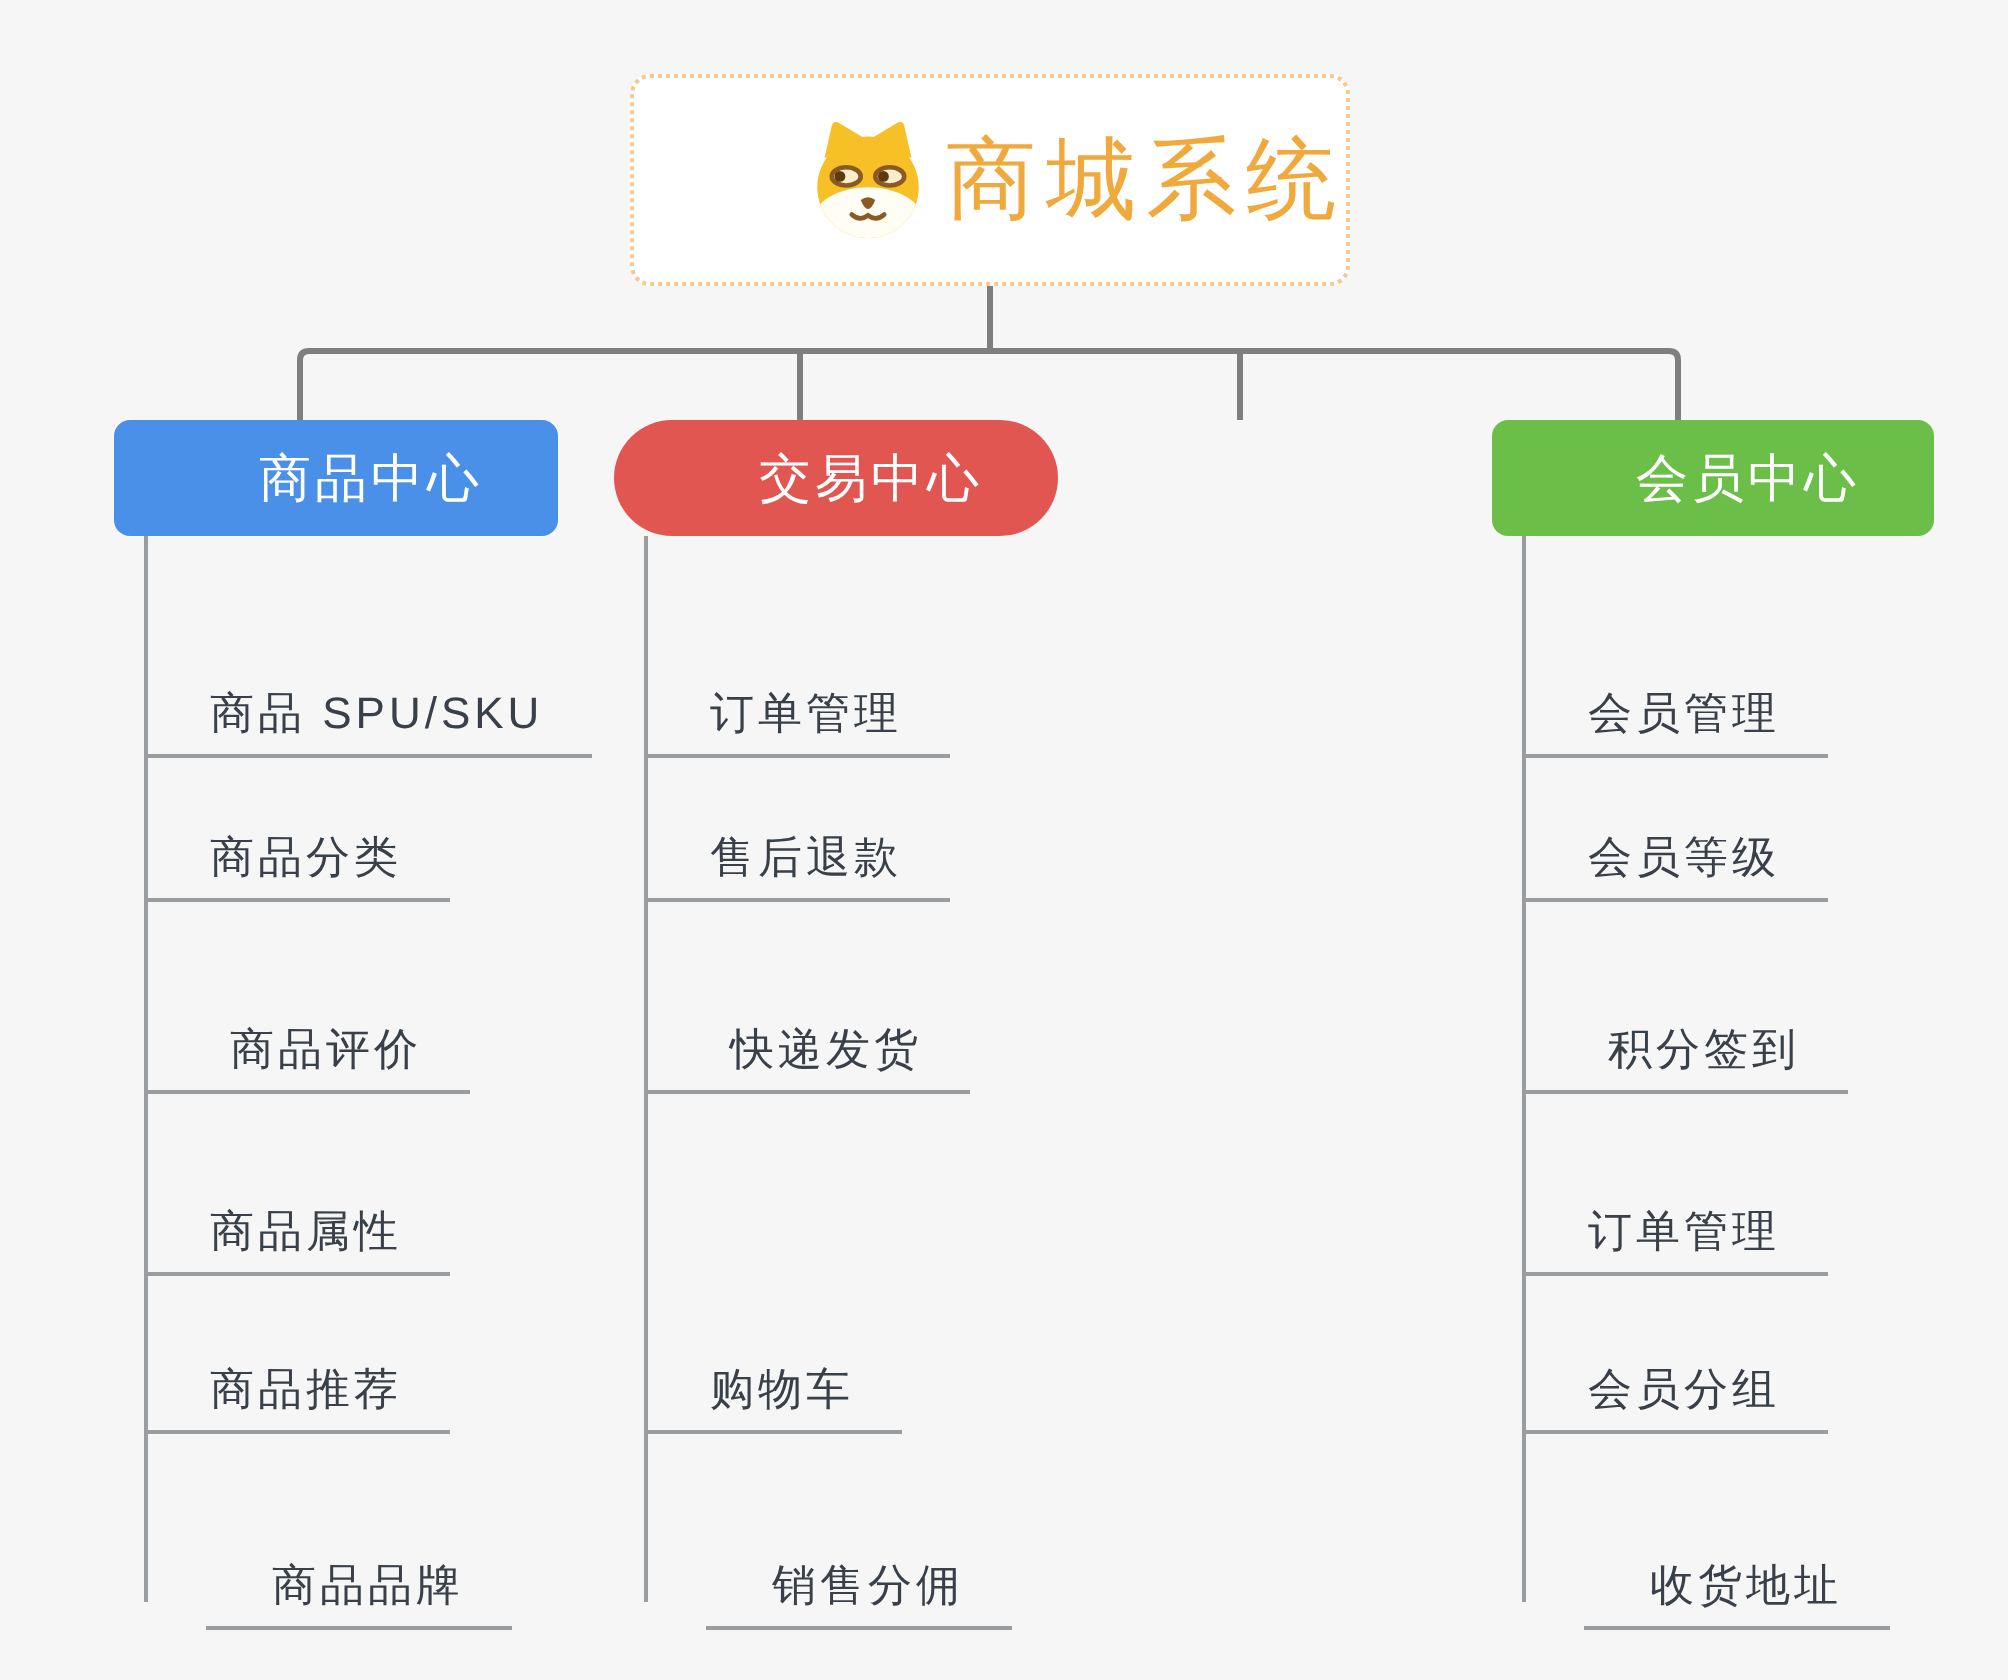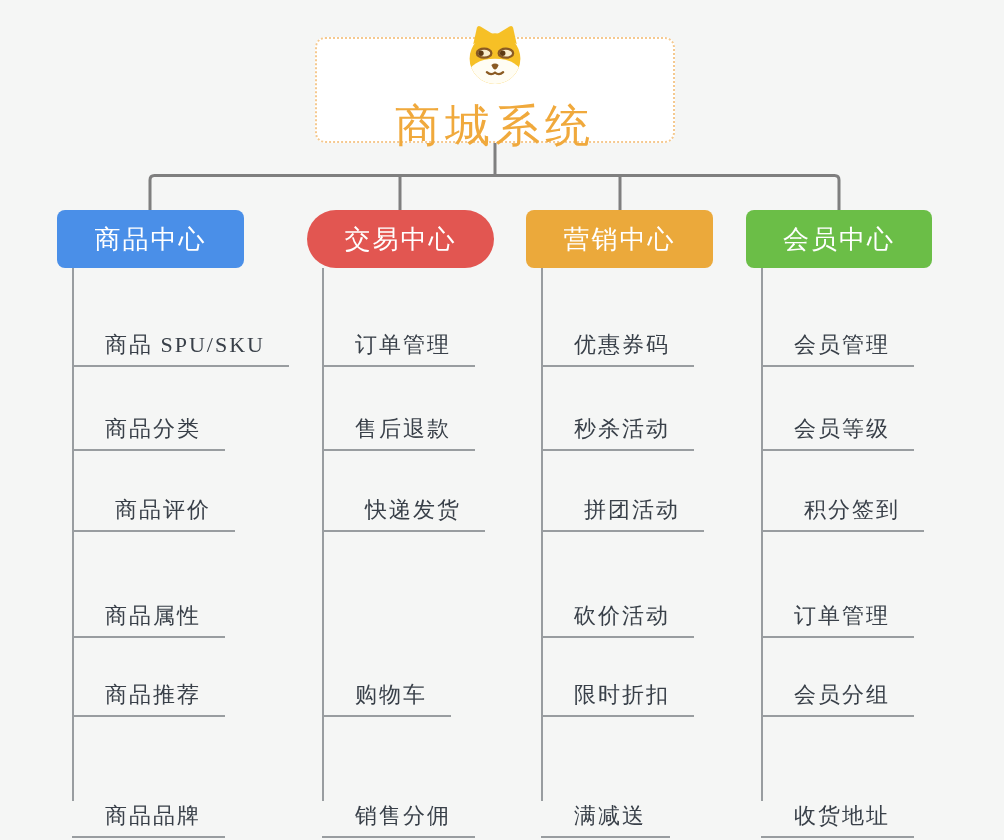--- a/index.html
+++ b/index.html
@@ -21,24 +21,23 @@
     fill:none;stroke:#7f7f7f;stroke-width:3;
   }
   
   .root-node{
     position:absolute;left:315px;top:37px;
     width:360px;height:106px;
     background:#ffffff;
     border:2px dotted #f5c98f;
     border-radius:10px;
     box-sizing:border-box;
-    display:flex;align-items:center;justify-content:center;
+    display:flex;align-items:center;justify-content:flex-end;
     gap:10px;
     cursor:pointer;
-    flex-direction:column;
   }
   .root-title{
     font-size:45px;
     letter-spacing:5px;
     font-weight:500;
     color:#f0a93c;
     white-space:nowrap;
   }
   .dog{display:inline-flex;}
   
@@ -48,41 +47,42 @@
   .pill{
     position:absolute;left:0;top:0;
     width:100%;height:58px;
     border-radius:8px;
     display:flex;align-items:center;justify-content:center;
     color:#ffffff;
     font-size:26px;
     letter-spacing:2px;
     cursor:pointer;
     white-space:nowrap;
+    padding-left:35px;
   }
   .vline{
     position:absolute;
     left:15px;top:58px;
     width:2px;height:533px;
     background:#999da0;
   }
   .item{
     position:absolute;left:15px;
     height:38px;
     display:flex;align-items:flex-end;
     padding:0 24px 5px 33px;
     border-bottom:2px solid #999da0;
     font-size:22px;
     letter-spacing:2px;
     color:#394049;
     white-space:nowrap;
     cursor:pointer;
   }
-  .r1{top:112px;font-family:Liberation Serif, serif;} .r2{top:196px;} .r3{top:277px;padding-left:43px;}
-  .r4{top:383px;} .r5{top:462px;} .r6{top:583px;}
+  .r1{top:124px;} .r2{top:196px;} .r3{top:292px;padding-left:43px;}
+  .r4{top:383px;} .r5{top:462px;} .r6{top:560px;margin-left:31px;}
 </style>
 </head>
 <body>
 
 <div class="canvas">
 
   <svg class="connectors" viewBox="0 0 1004 840" aria-hidden="true">
     <path class="conn" d="M495 143 V 175.5"></path>
     <path class="conn" d="M150 210 V 180 Q150 175.5 154.5 175.5 H 834.5 Q839 175.5 839 180 V 210"></path>
     <path class="conn" d="M400 175.5 V 210"></path>
@@ -126,30 +126,20 @@
   <div class="col" style="left:307px">
     <div class="pill" style="background-color: rgb(226, 86, 81); border-radius: 29px;">交易中心</div>
     <div class="vline"></div>
     <div class="item r1">订单管理</div>
     <div class="item r2">售后退款</div>
     <div class="item r3">快递发货</div>
     <div class="item r5">购物车</div>
     <div class="item r6">销售分佣</div>
   </div>
 
-  <div class="col" style="left:526px">
-    <div class="pill" style="background-color: rgb(235, 169, 59);">营销中心</div>
-    <div class="vline"></div>
-    <div class="item r1">优惠券码</div>
-    <div class="item r2">秒杀活动</div>
-    <div class="item r3">拼团活动</div>
-    <div class="item r4">砍价活动</div>
-    <div class="item r5">限时折扣</div>
-    <div class="item r6">满减送</div>
-  </div>
 
   <div class="col" style="left:746px;width:186px">
     <div class="pill" style="background-color: rgb(107, 190, 71);">会员中心</div>
     <div class="vline"></div>
     <div class="item r1">会员管理</div>
     <div class="item r2">会员等级</div>
     <div class="item r3">积分签到</div>
     <div class="item r4">订单管理</div>
     <div class="item r6">收货地址</div>
     <div class="item r5">会员分组</div>

